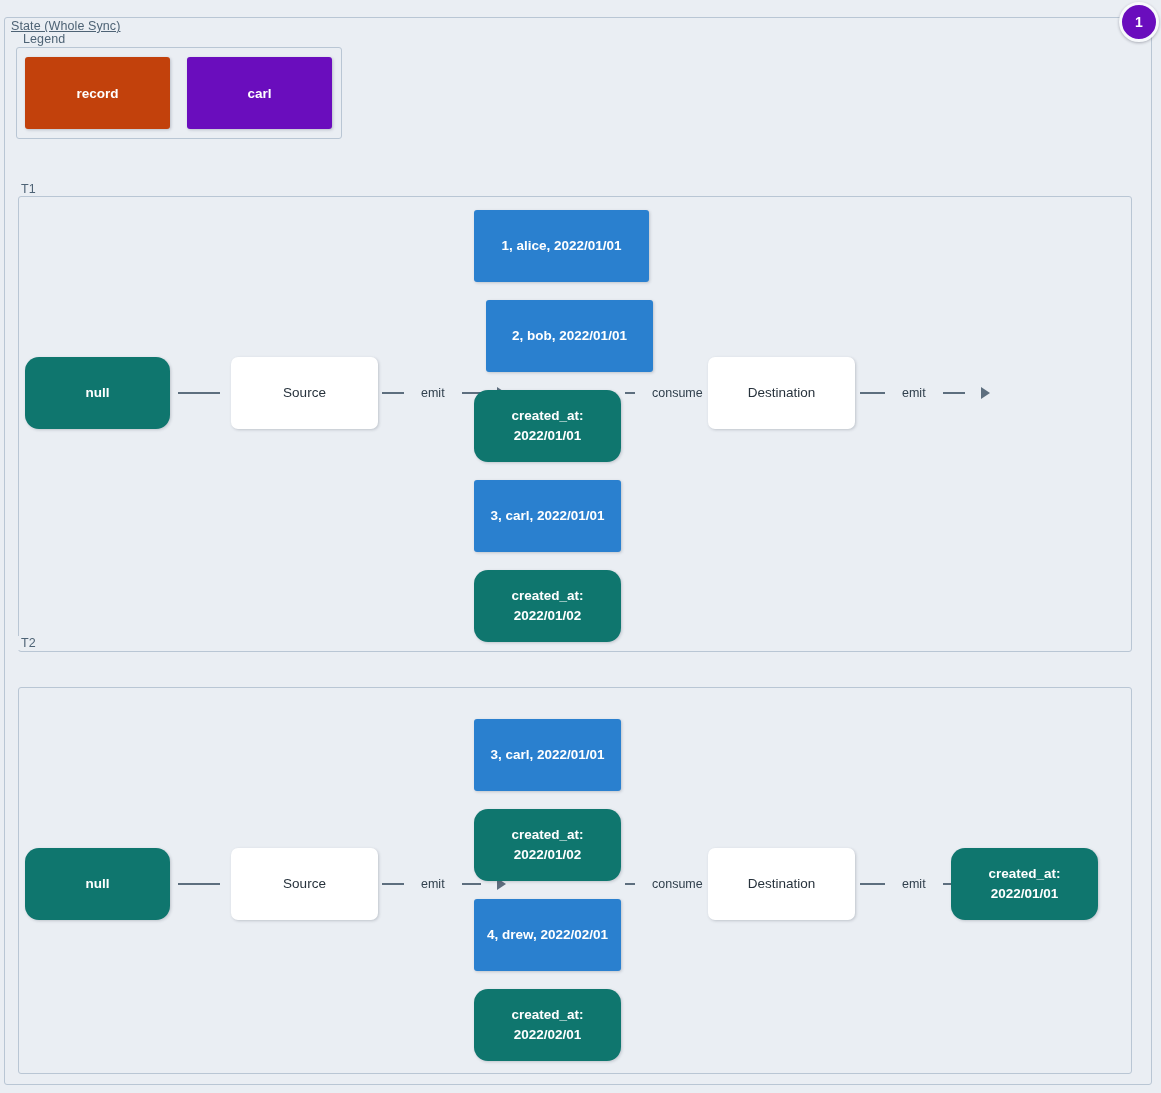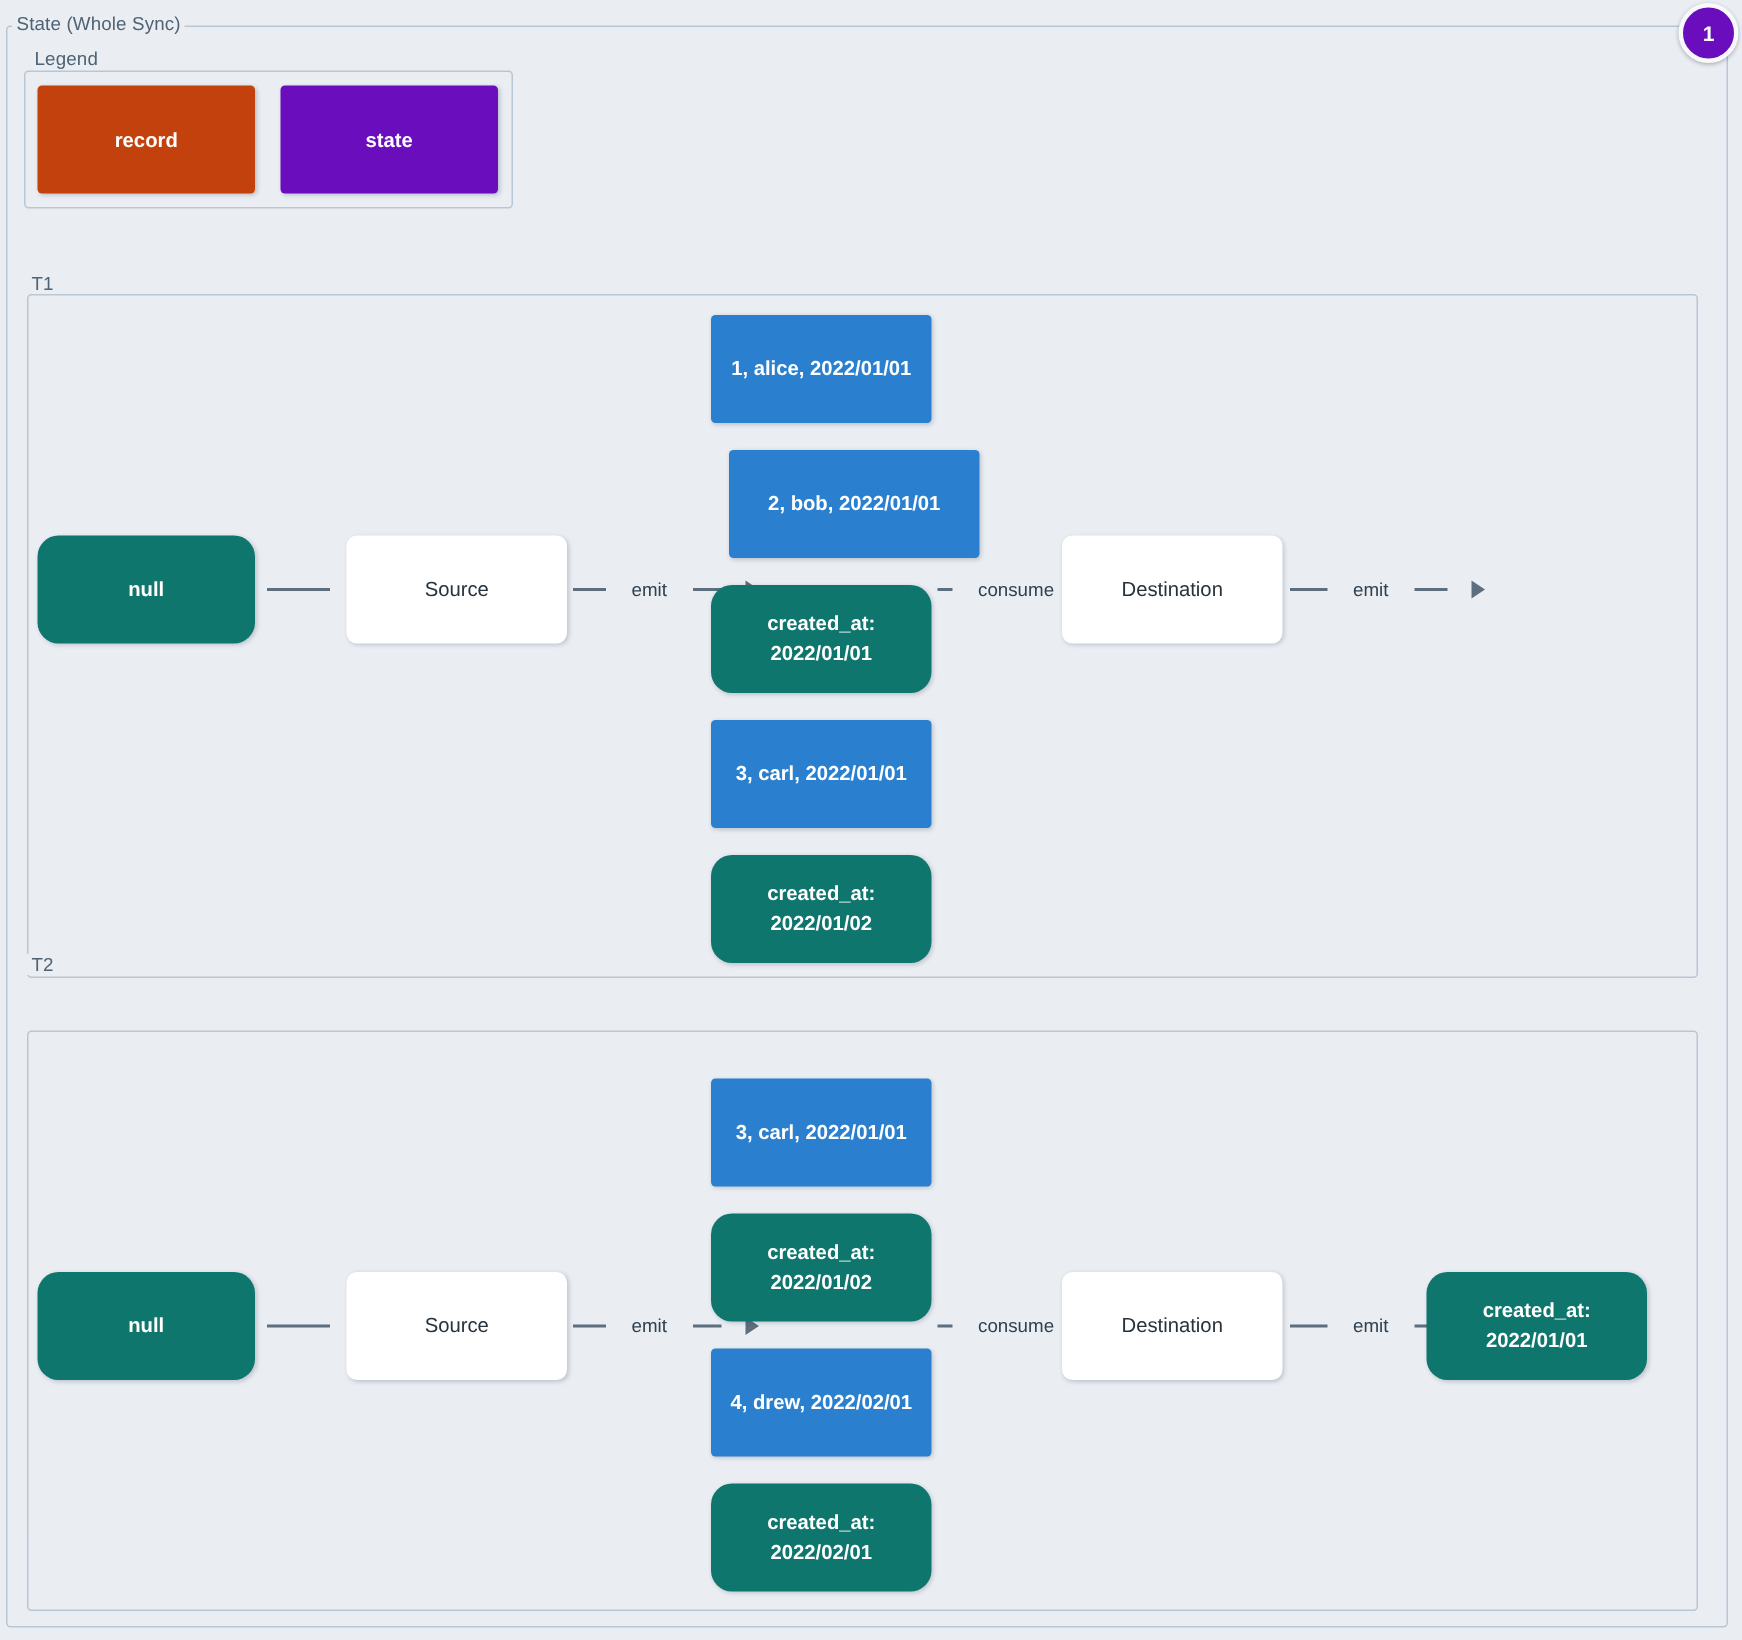--- a/index.html
+++ b/index.html
@@ -32,21 +32,21 @@
     white-space: nowrap;
     letter-spacing: 0.1px;
   }
 
   #root-group {
     left: 4px;
     top: 17px;
     width: 1148px;
     height: 1068px;
   }
-  #root-group-label { left: 8px; top: 9px; }
+  #root-group-label { left: 8px; top: 19px; text-decoration: underline; }
 
   #legend-group {
     left: 16px;
     top: 47px;
     width: 326px;
     height: 92px;
   }
   #legend-group-label { left: 20px; top: 32px; }
 
   #t1-group {
@@ -167,42 +167,42 @@
 </style>
 </head>
 <body>
 
 <div class="group" id="root-group"></div>
 <div class="group-label" id="root-group-label">State (Whole Sync)</div>
 
 <div class="group" id="legend-group"></div>
 <div class="group-label" id="legend-group-label">Legend</div>
 <div class="legend-swatch" id="legend-record">record</div>
-<div class="legend-swatch" id="legend-state">state</div>
+<div class="legend-swatch" id="legend-state">carl</div>
 
 <div class="group" id="t1-group"></div>
 <div class="group-label" id="t1-group-label">T1</div>
 
 <div class="node state" style="left:25px; top:357px; width:145px; height:72px;">null</div>
 
 <div class="edge" style="left:178px; top:384px; width:52px;">
   <span class="line" style="width:42px;"></span>
   <span class="head"></span>
 </div>
 
 <div class="node process" style="left:231px; top:357px; width:147px; height:72px;">Source</div>
 
 <div class="edge" style="left:382px; top:384px; width:90px;">
   <span class="line" style="width:22px;"></span>
   <span class="lbl">emit</span>
   <span class="line" style="width:19px;"></span>
   <span class="head"></span>
 </div>
 
-<div class="node record" style="left:474px; top:210px; width:147px; height:72px;text-align:right;">1, alice, 2022/01/01</div>
+<div class="node record" style="left:474px; top:210px; width:175px; height:72px;text-align:right;">1, alice, 2022/01/01</div>
 <div class="node record" style="left:486px; top:300px; width:167px; height:72px;">2, bob, 2022/01/01</div>
 <div class="node state" style="left:474px; top:390px; width:147px; height:72px;">created_at:
 2022/01/01</div>
 <div class="node record" style="left:474px; top:480px; width:147px; height:72px;">3, carl, 2022/01/01</div>
 <div class="node state" style="left:474px; top:570px; width:147px; height:72px;">created_at:
 2022/01/02</div>
 
 <div class="edge" style="left:625px; top:384px; width:82px;">
   <span class="line" style="width:10px;"></span>
   <span class="lbl">consume</span>

